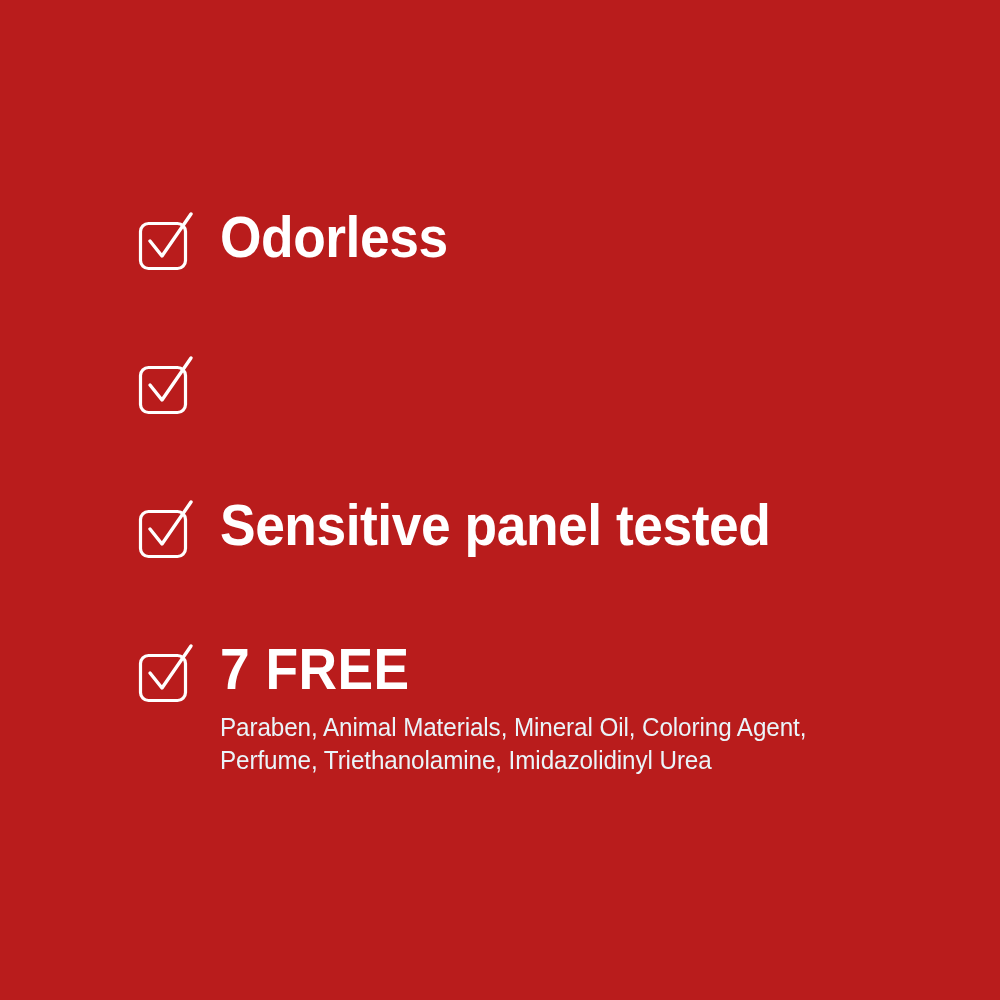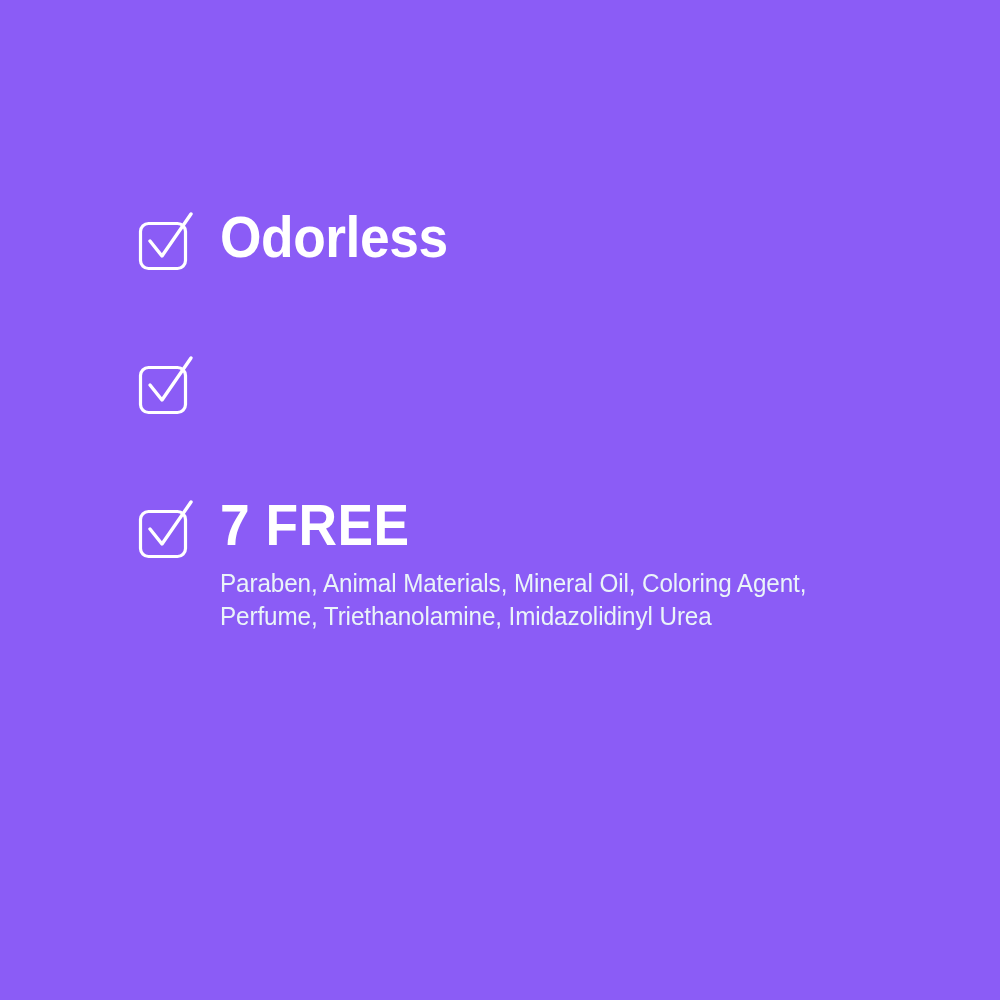--- a/index.html
+++ b/index.html
@@ -15,21 +15,21 @@
     position: relative;
     -webkit-font-smoothing: antialiased;
   }
 
   .panel {
     position: absolute;
     left: 0;
     top: 0;
     width: 1000px;
     height: 1000px;
-    background: #8b5cf6;
+    background: #b91c1c;
   }
 
   .feature-list {
     position: absolute;
     left: 138px;
     top: 205px;
     width: 820px;
   }
 
   .feature-row {
@@ -112,20 +112,31 @@
 
     <div class="feature-row">
       <span class="check-box-icon">
         <svg viewBox="0 0 56 60" fill="none" xmlns="http://www.w3.org/2000/svg">
           <rect x="2.5" y="12.5" width="45" height="45" rx="8" ry="8" stroke="#ffffff" stroke-width="3.2" fill="none"></rect>
           <path d="M12 30 L24 45 L53 3" stroke="#ffffff" stroke-width="3.4" fill="none" stroke-linecap="round" stroke-linejoin="round"></path>
         </svg>
       </span>
     </div>
 
+    <div class="feature-row">
+      <span class="check-box-icon">
+        <svg viewBox="0 0 56 60" fill="none" xmlns="http://www.w3.org/2000/svg">
+          <rect x="2.5" y="12.5" width="45" height="45" rx="8" ry="8" stroke="#ffffff" stroke-width="3.2" fill="none"></rect>
+          <path d="M12 30 L24 45 L53 3" stroke="#ffffff" stroke-width="3.4" fill="none" stroke-linecap="round" stroke-linejoin="round"></path>
+        </svg>
+      </span>
+      <div class="feature-body">
+        <div class="feature-label">Sensitive panel tested</div>
+      </div>
+    </div>
 
     <div class="feature-row">
       <span class="check-box-icon">
         <svg viewBox="0 0 56 60" fill="none" xmlns="http://www.w3.org/2000/svg">
           <rect x="2.5" y="12.5" width="45" height="45" rx="8" ry="8" stroke="#ffffff" stroke-width="3.2" fill="none"></rect>
           <path d="M12 30 L24 45 L53 3" stroke="#ffffff" stroke-width="3.4" fill="none" stroke-linecap="round" stroke-linejoin="round"></path>
         </svg>
       </span>
       <div class="feature-body">
         <div class="feature-label caps">7 FREE</div>

